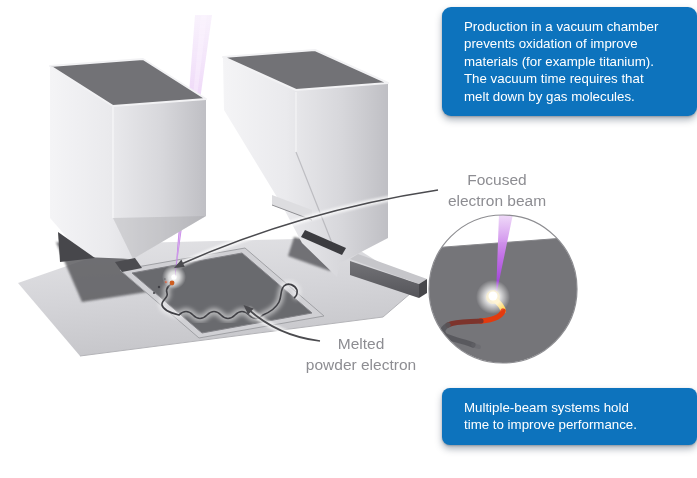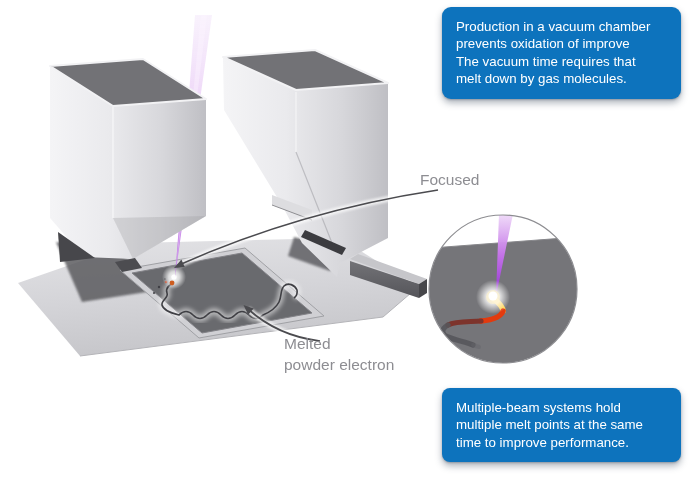--- a/index.html
+++ b/index.html
@@ -4,28 +4,28 @@
 <style>
   html,body{margin:0;padding:0;background:#ffffff;}
   .canvas{
     position:relative;width:697px;height:478px;background:#ffffff;overflow:hidden;
     font-family:"Liberation Sans", sans-serif;
   }
   .diagram-svg{position:absolute;left:0;top:0;}
   .info-box{
     position:absolute;left:442px;width:211px;
     background:#0d73bd;color:#ffffff;border-radius:9px;
-    padding:11px 14px;font-size:13.3px;line-height:17.4px;
+    padding:11px 22px;font-size:13.3px;line-height:17.4px;
     box-shadow:0 4px 7px rgba(55,70,90,.40), 0 1px 2px rgba(40,60,80,.30);
   }
   .info-box-top{top:7px;}
   .info-box-bottom{top:388px;border-radius:8px;}
   .info-line{white-space:nowrap;}
   .pointer-label{
-    position:absolute;width:154px;
+    position:absolute;width:154px;text-align:center;
     color:#8d8d92;font-size:15.5px;line-height:21px;
   }
   .label-focused{left:420px;top:169px;}
   .label-melted{left:284px;top:333px;}
   .pointer-label span{display:block;}
 </style>
 </head>
 <body>
 
 <div class="canvas">
@@ -162,31 +162,32 @@
     </g>
     <g>
       <path d="M320,341 Q278,336 248,309" fill="none" stroke="#ffffff" stroke-width="6" opacity="0.7" filter="url(#soft1)"></path>
       <path d="M320,341 Q278,336 248,309" fill="none" stroke="#4b4b4f" stroke-width="1.7"></path>
       <polygon points="243.5,305 253.7,308.6 248.1,314.8" fill="#4b4b4f"></polygon>
     </g>
   </svg>
 
   <div class="pointer-label label-focused">
     <span>Focused</span>
+    <span>electron beam</span>
   </div>
   <div class="pointer-label label-melted">
     <span>Melted</span>
     <span>powder electron</span>
   </div>
 
   <div class="info-box info-box-top">
     <div class="info-line">Production in a vacuum chamber</div>
     <div class="info-line">prevents oxidation of improve</div>
+    <div class="info-line">materials (for example titanium).</div>
     <div class="info-line">The vacuum time requires that</div>
     <div class="info-line">melt down by gas molecules.</div>
   </div>
   <div class="info-box info-box-bottom">
     <div class="info-line">Multiple-beam systems hold</div>
-    <div class="info-line">multiple melt points at the same</div>
     <div class="info-line">time to improve performance.</div>
   </div>
 
 </div>
 
 </body></html>

